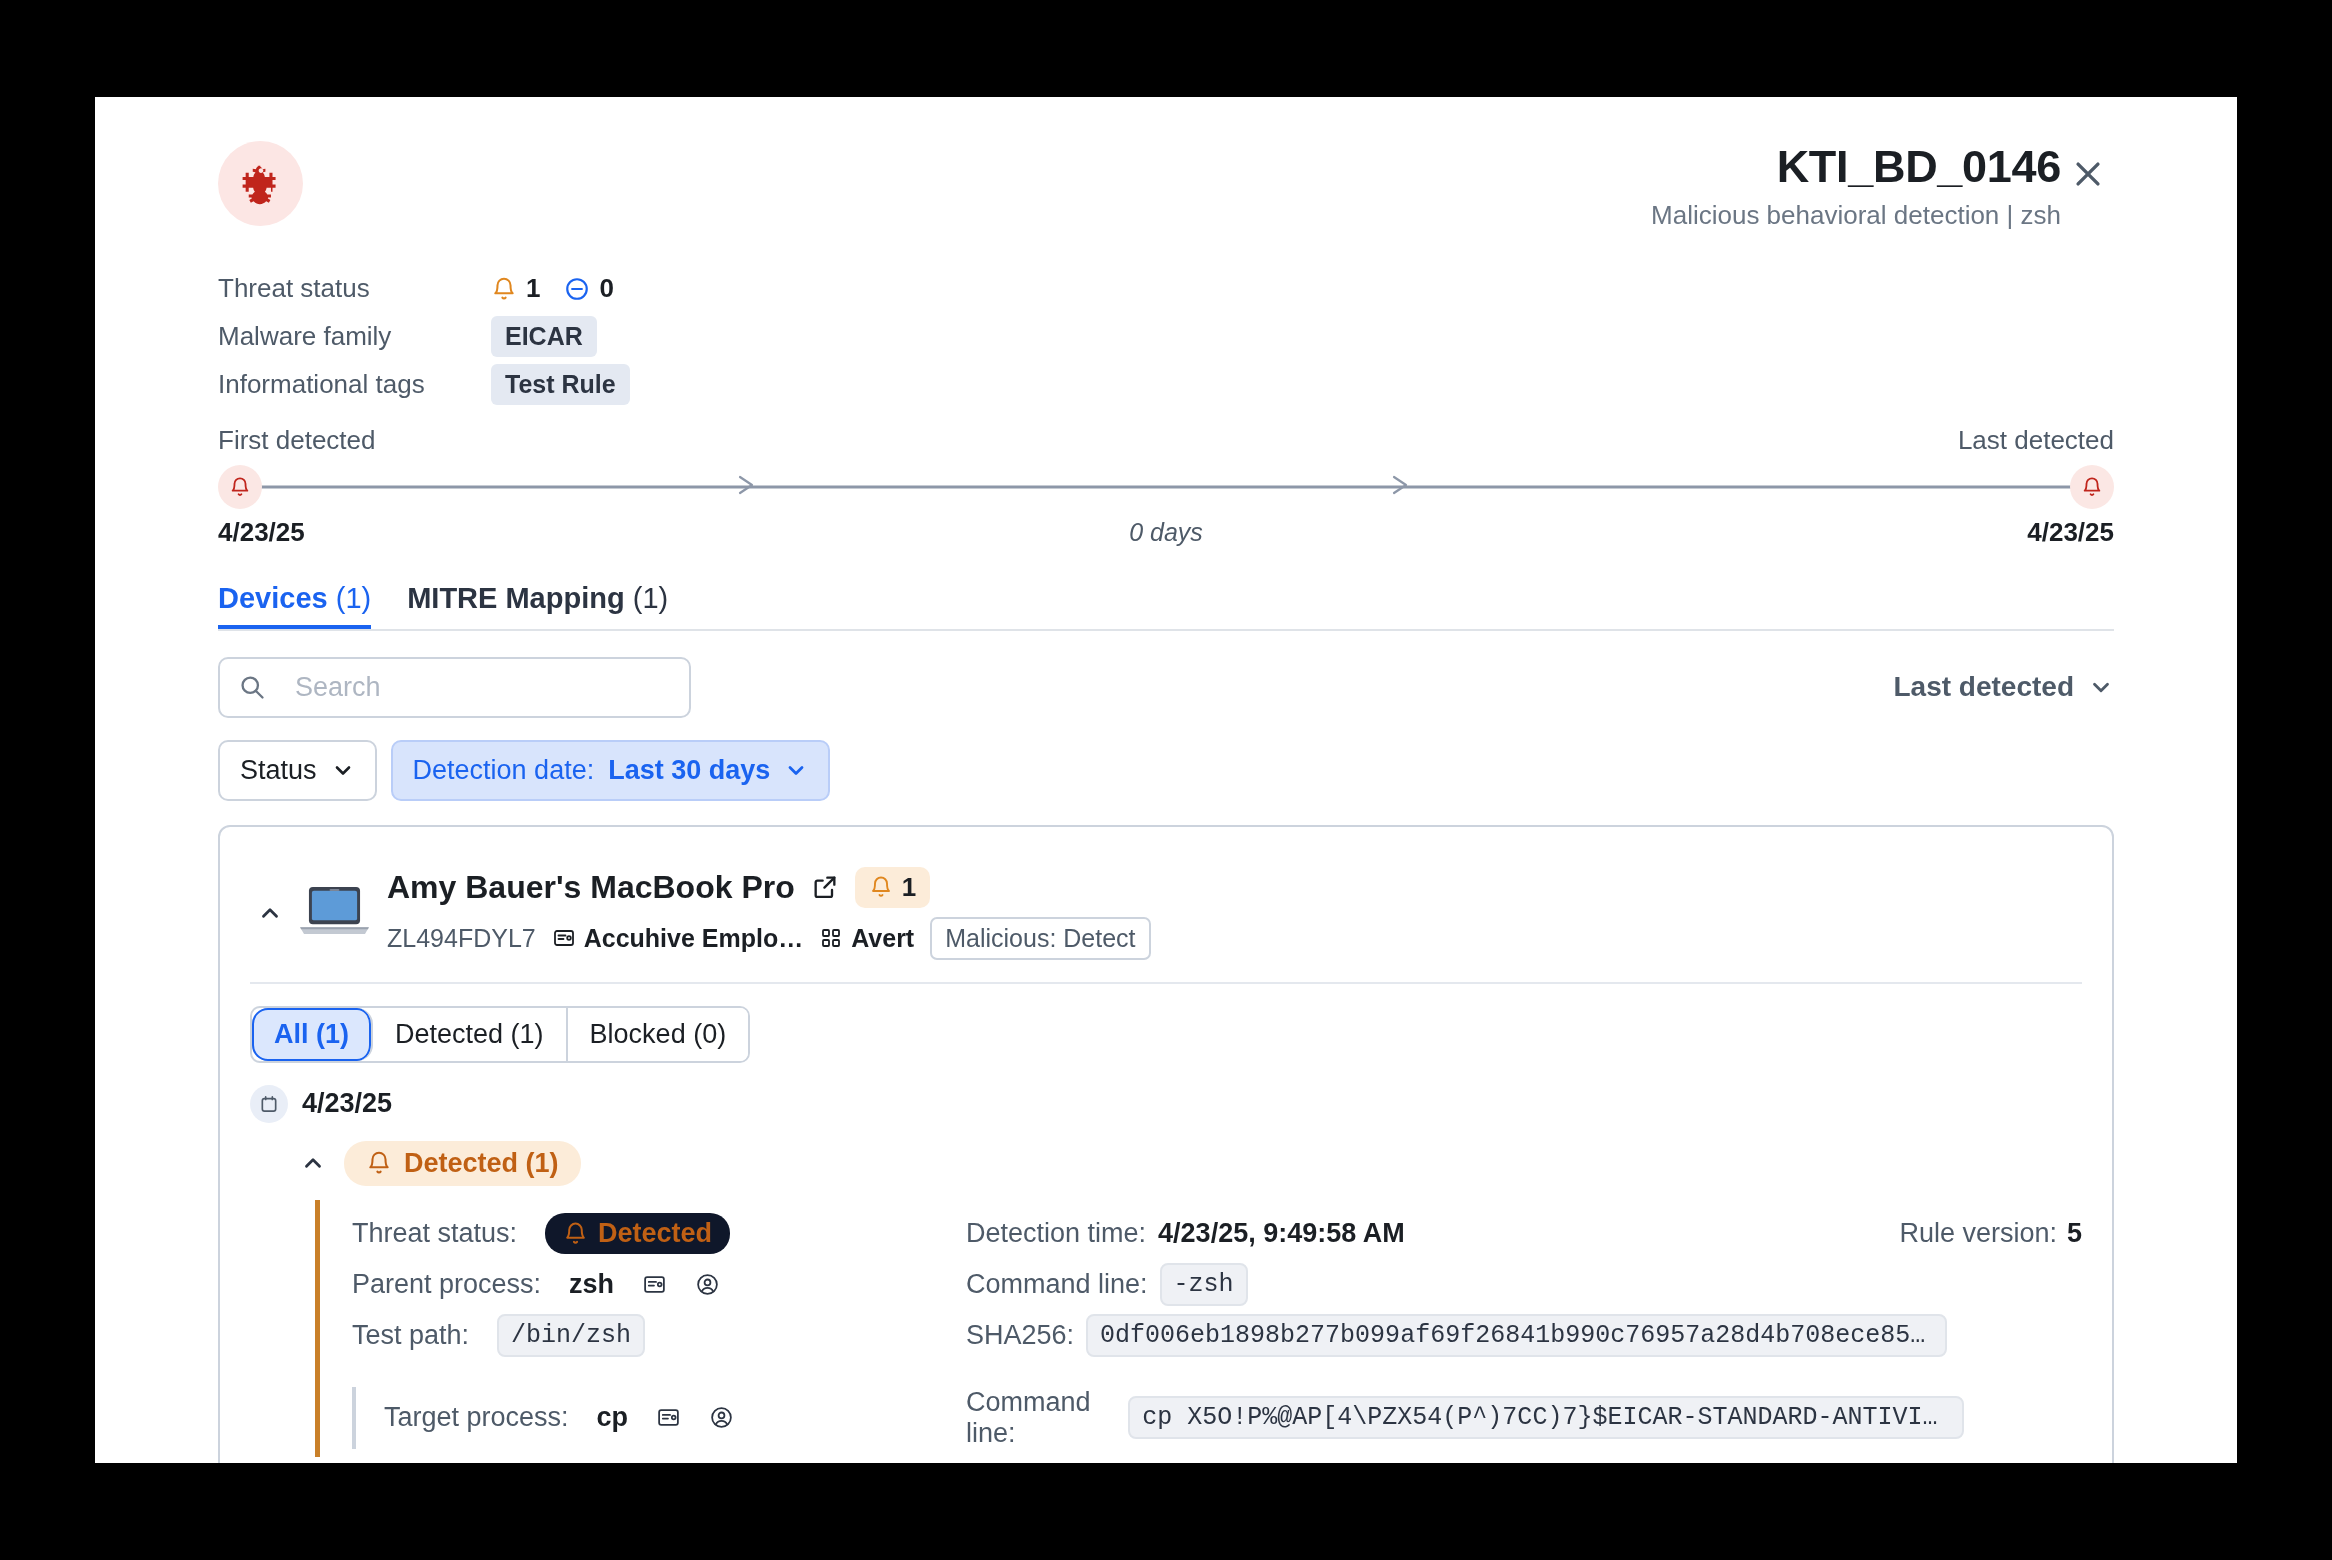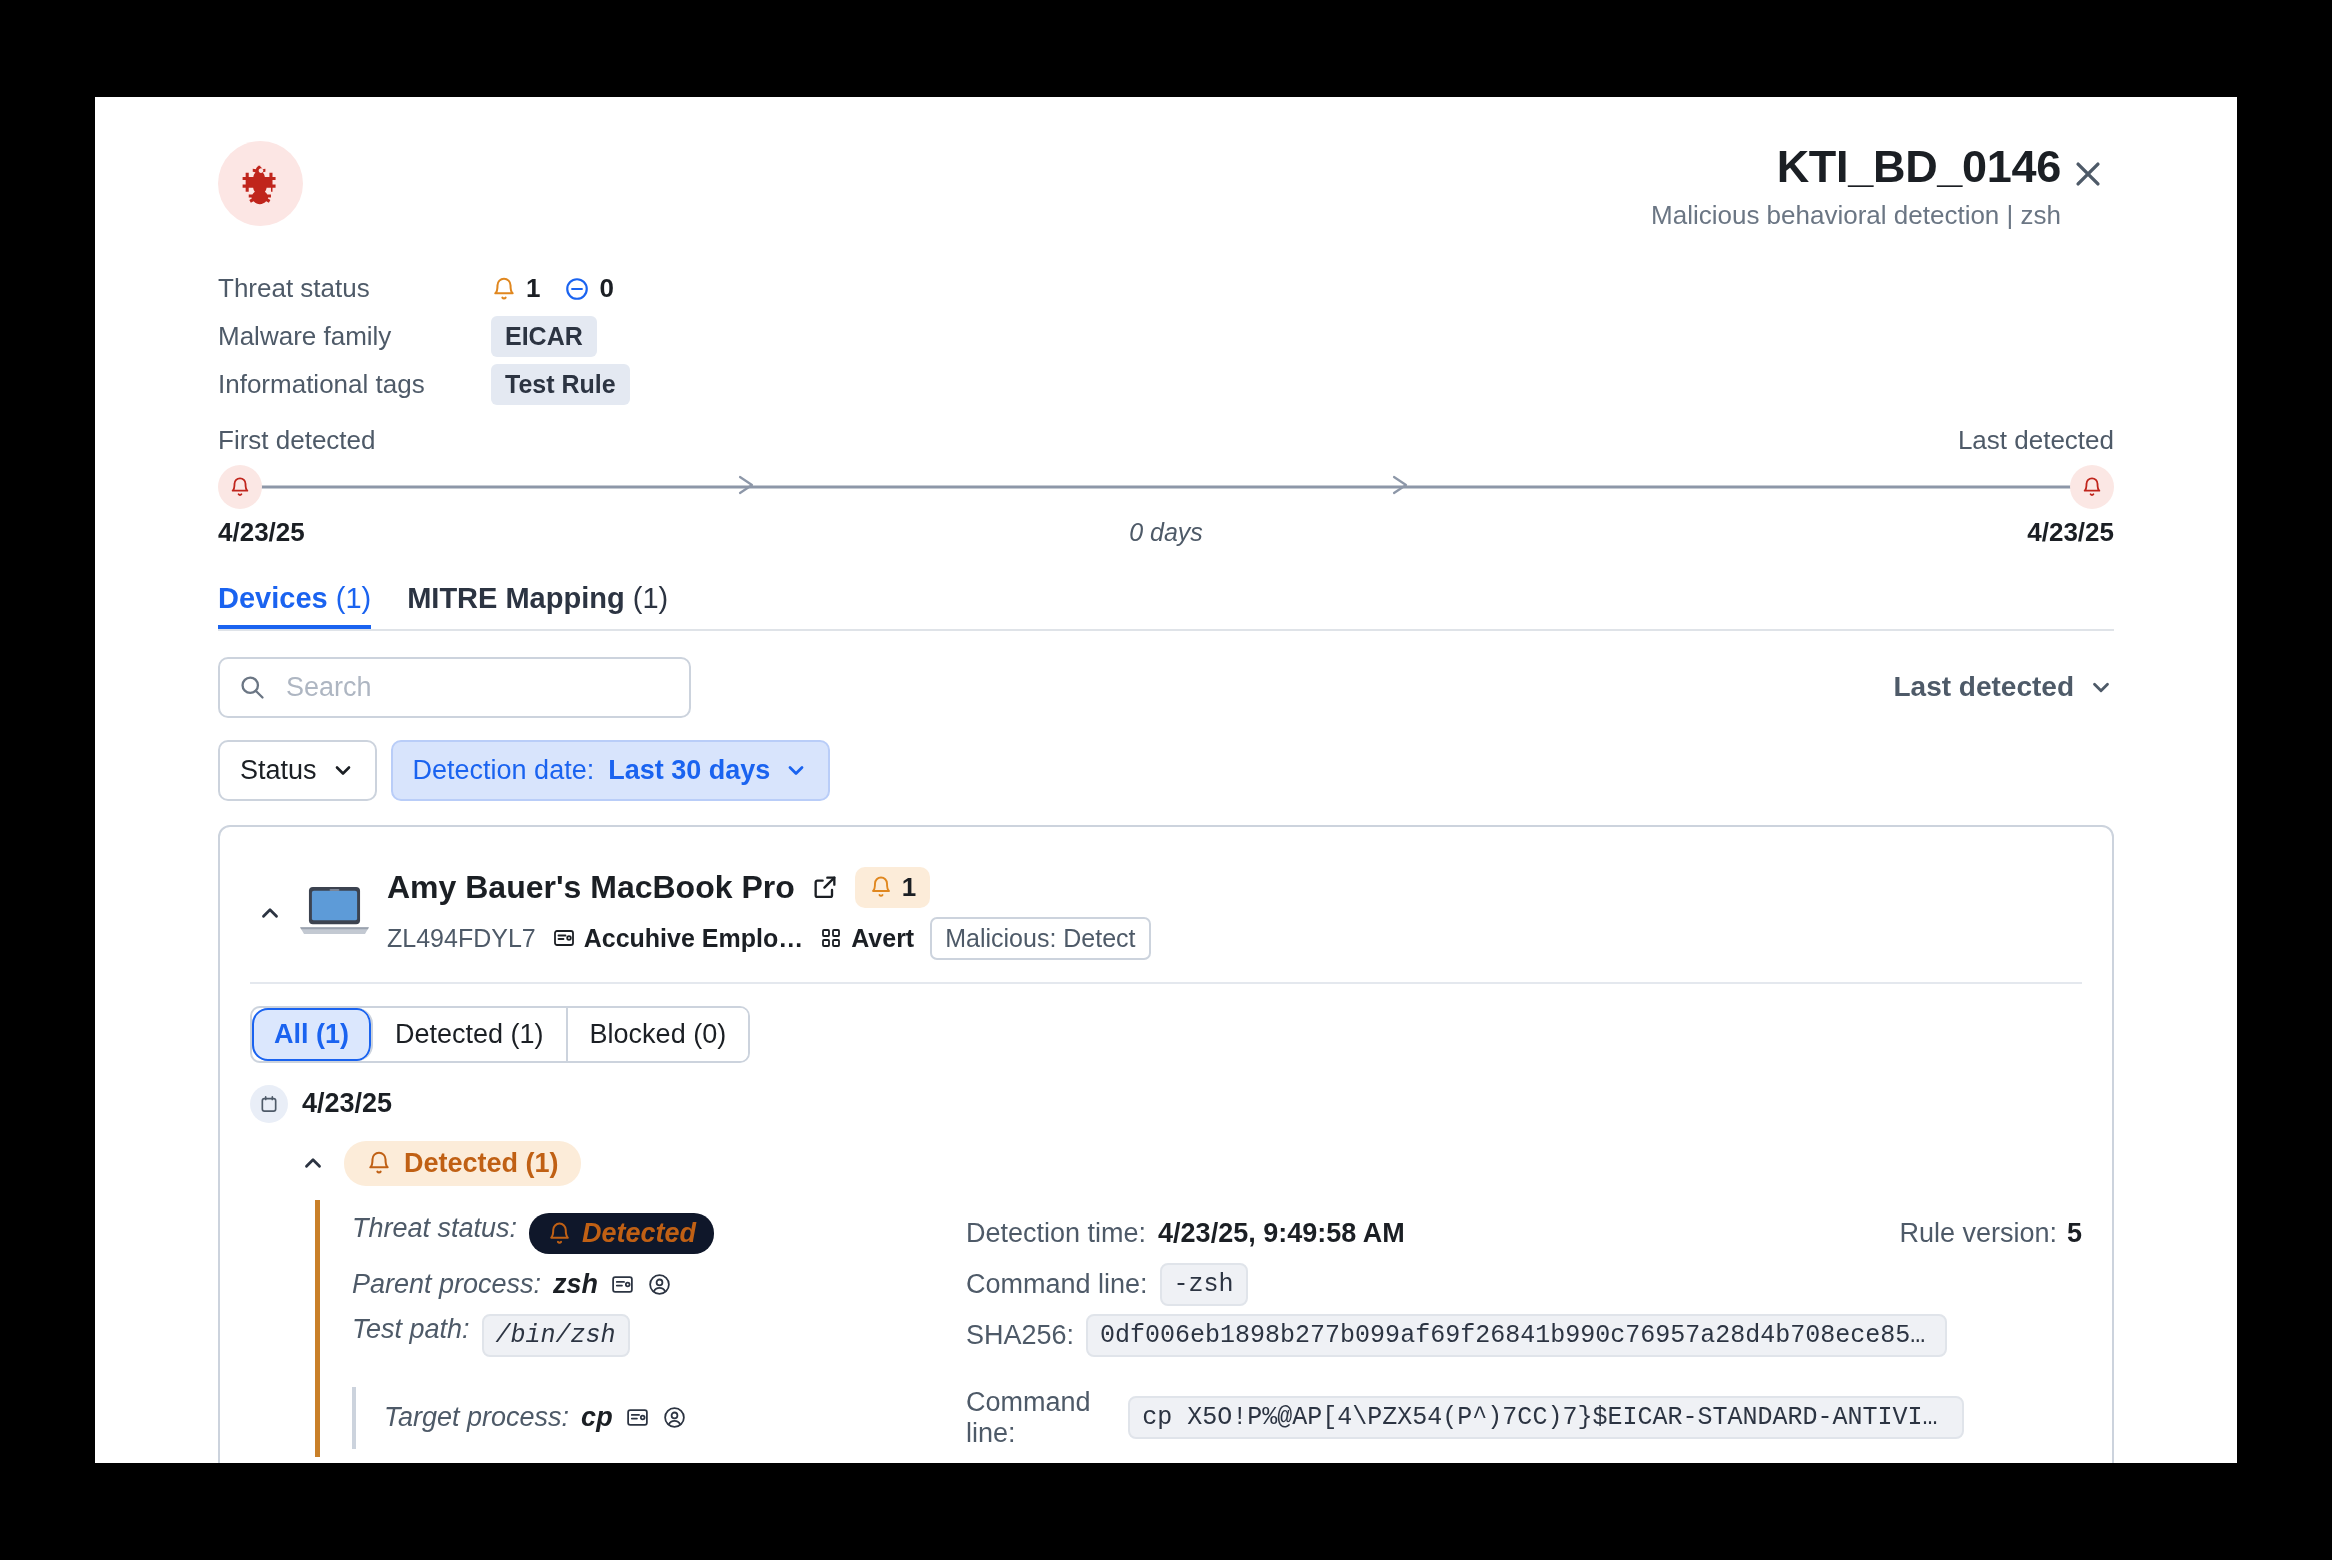--- a/index.html
+++ b/index.html
@@ -90,21 +90,21 @@
   .tab .cnt { font-weight: 400; }
   .tab.active { color: #1a63f0; font-weight: 700; box-shadow: inset 0 -4px 0 0 #1a63f0; }
   .tab.active .cnt { color: #1a63f0; font-weight: 400; }
   .tab.idle { font-weight: 700; }
   .tab.idle .cnt { color: #2c3442; }
 
   
   .toolbar { display: flex; align-items: center; margin-top: 26px; }
   .search-box {
     width: 473px; height: 61px; border: 2px solid #ccd3dd; border-radius: 10px;
-    display: flex; align-items: center; padding: 0 18px; gap: 20px; background: #fff;
+    display: flex; align-items: center; padding: 0 18px; gap: 29px; background: #fff;
   }
   .search-input {
     border: none; outline: none; font-size: 27px; color: #1b1f24;
     font-family: inherit; width: 100%; background: transparent;
   }
   .search-input::placeholder { color: #aeb6c2; }
   .sort-ctl {
     margin-left: auto; display: flex; align-items: center; gap: 14px;
     font-size: 28px; font-weight: 700; color: #4e5a68; cursor: pointer;
   }
@@ -165,21 +165,21 @@
     background: #fcecd9; border-radius: 22px; padding: 7px 22px;
     display: flex; align-items: center; gap: 12px;
   }
   .det-pill .t { font-size: 27px; font-weight: 700; color: #c06014; }
 
   
   .detail { margin-left: 65px; margin-top: 14px; border-left: 5px solid #c98029; padding: 8px 0 8px 0; }
   .dgroup { padding-left: 32px; }
   .dgroup.sub { border-left: 4px solid #ccd3dd; margin-left: 32px; padding-left: 28px; margin-top: 26px; }
   .drow { display: flex; align-items: center; min-height: 51px; }
-  .dcol-a { width: 614px; flex: 0 0 614px; display: flex; gap: 12px; font-style: italic; }
+  .dcol-a { width: 614px; flex: 0 0 614px; display: flex; align-items: center; gap: 28px; }
   .dcol-b { flex: 1 1 auto; display: flex; align-items: center; gap: 12px; }
   .dcol-c { width: 297px; flex: 0 0 297px; display: flex; align-items: center; gap: 10px; justify-content: flex-end; }
   .dlabel { font-size: 27px; color: #4e5a68; }
   .dval { font-size: 27px; color: #1b1f24; font-weight: 700; }
   .code {
     font-family: "Liberation Mono", monospace; font-size: 25px; color: #2c3442;
     background: #eff1f5; border: 2px solid #e0e4ea; border-radius: 8px;
     padding: 5px 12px; white-space: nowrap; overflow: hidden; max-width: 100%;
   }
   .code.wide { max-width: 861px; text-overflow: ellipsis; }

